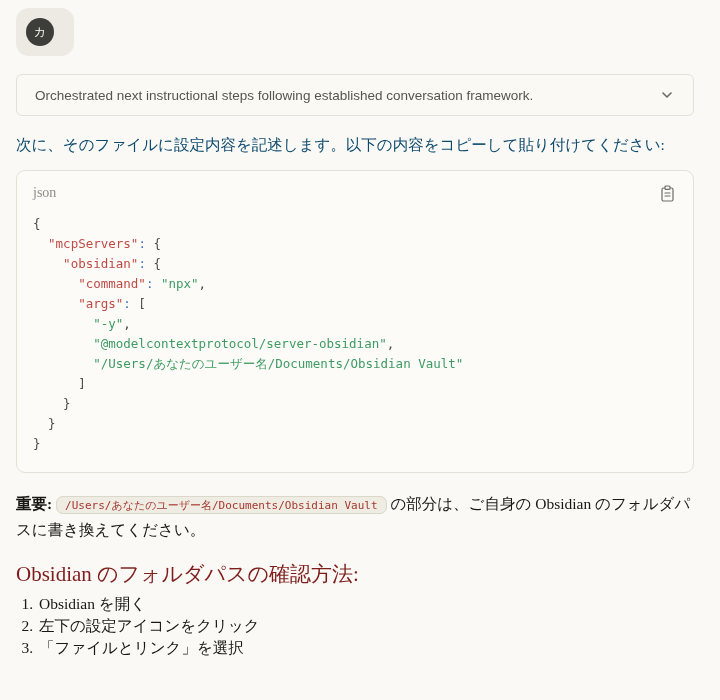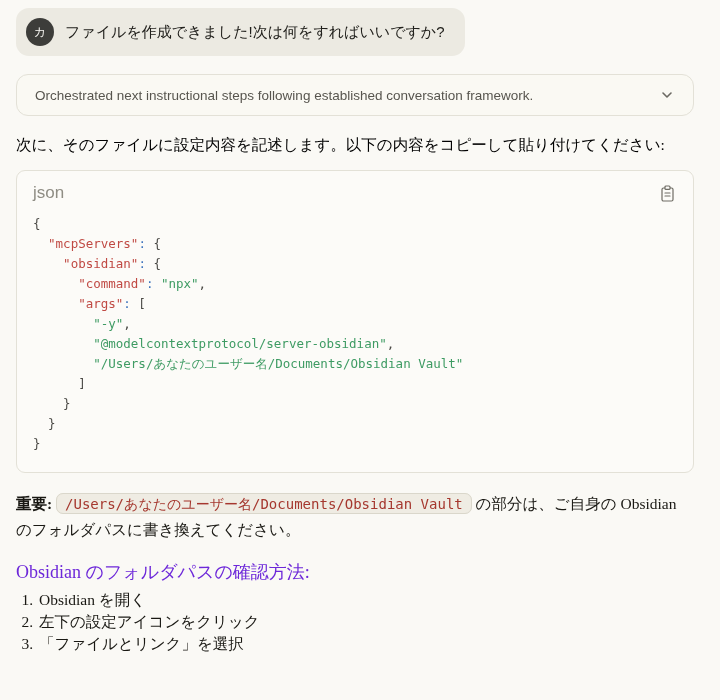--- a/index.html
+++ b/index.html
@@ -34,60 +34,60 @@
   .user-text {
     font-family: "Liberation Sans", sans-serif;
     font-size: 15px;
     color: #21201C;
   }
 
   
   .thinking {
     margin-top: 18px;
     border: 1px solid #E3E1D7;
-    border-radius: 12px;
+    border-radius: 6px;
     background: #FAF9F3;
     padding: 12px 18px;
     display: flex;
     align-items: center;
     justify-content: space-between;
     cursor: pointer;
   }
   .thinking-label {
     font-family: "Liberation Sans", sans-serif;
     font-size: 13.5px;
     color: #57554E;
   }
   .chevron { color: #6B6962; display: flex; }
 
   
   .prose-p {
     margin-top: 17px;
     font-size: 15.5px;
     line-height: 1.6;
-    color: #000000;
+    color: #0c4a6e;
   }
 
   
   .code-card {
     margin-top: 12px;
     border: 1px solid #E3E1D7;
     border-radius: 9px;
     background: #FCFBF8;
     overflow: hidden;
   }
   .code-header {
     display: flex;
     align-items: center;
     justify-content: space-between;
     padding: 12px 16px 2px 16px;
   }
   .code-lang {
-    font-family: Liberation Sans, sans-serif;
-    font-size: 17px;
+    font-family: Liberation Serif, serif;
+    font-size: 14px;
     color: #8F8D84;
   }
   .copy-btn {
     background: none; border: none; cursor: pointer;
     color: #6E6C64; display: flex; padding: 2px;
   }
   .code-body {
     padding: 8px 16px 18px 16px;
     font-family: "DejaVu Sans Mono", monospace;
     font-size: 12.5px;
@@ -103,33 +103,33 @@
   
   .important-p {
     margin-top: 18px;
     font-size: 15.5px;
     line-height: 1.72;
     color: #191813;
   }
   .important-p strong { font-weight: bold; text-align: right; }
   .inline-code {
     font-family: "DejaVu Sans Mono", monospace;
-    font-size: 14px;
+    font-size: 11px;
     color: #A5372E;
     background: #EFECE3;
     border: 1px solid #DAD7CB;
     border-radius: 7px;
     padding: 1.5px 8px;
     white-space: nowrap;
   }
 
   .method-heading {
     margin-top: 16px;
-    font-size: 18px;
-    color: #6d28d9;
+    font-size: 21px;
+    color: #7f1d1d;
   }
 
   ol.steps {
     margin-top: 6px;
     padding-left: 21px;
     list-style: decimal;
   }
   ol.steps li {
     margin-top: 1px;
     font-size: 15.5px;
@@ -138,21 +138,20 @@
   }
 </style>
 </head>
 <body>
 
 <div class="page">
 
   
   <div class="user-bubble">
     <div class="avatar">カ</div>
-    <div class="user-text">ファイルを作成できました!次は何をすればいいですか?</div>
   </div>
 
   
   <div class="thinking">
     <span class="thinking-label">Orchestrated next instructional steps following established conversation framework.</span>
     <span class="chevron">
       <svg width="16" height="16" viewBox="0 0 16 16" fill="none" stroke="currentColor" stroke-width="1.6" stroke-linecap="round" stroke-linejoin="round">
         <polyline points="4,6 8,10 12,6"></polyline>
       </svg>
     </span>

